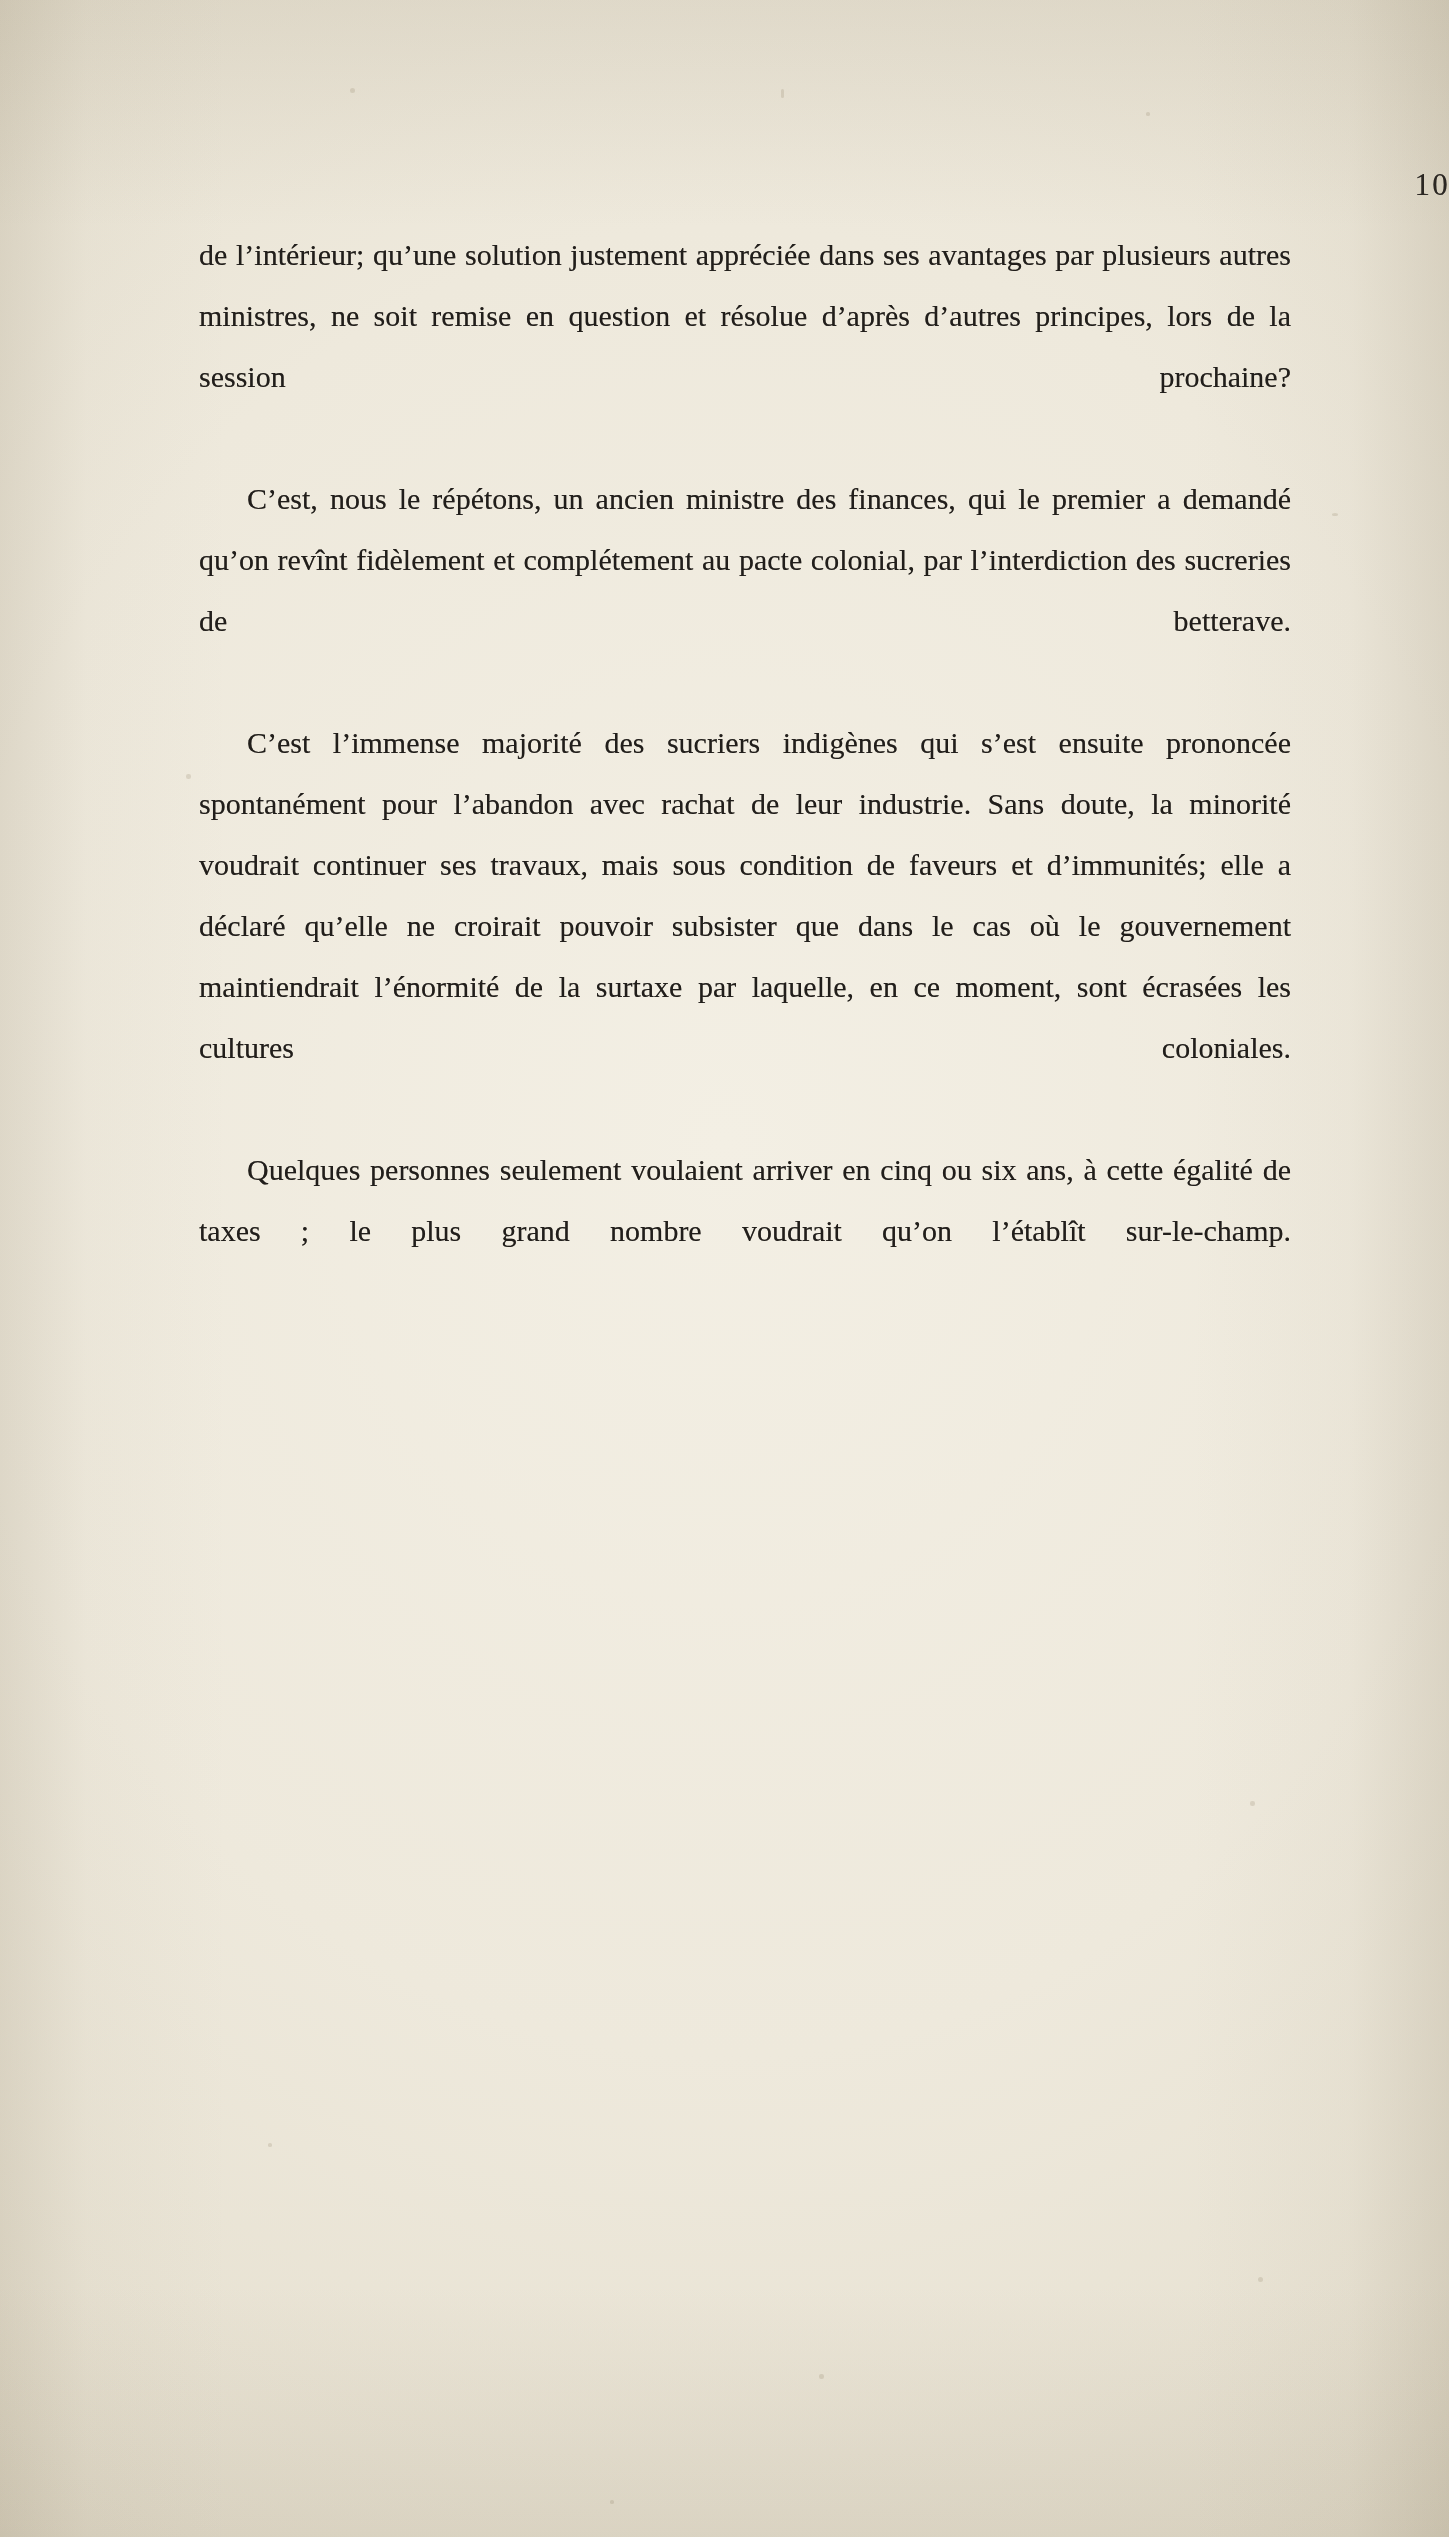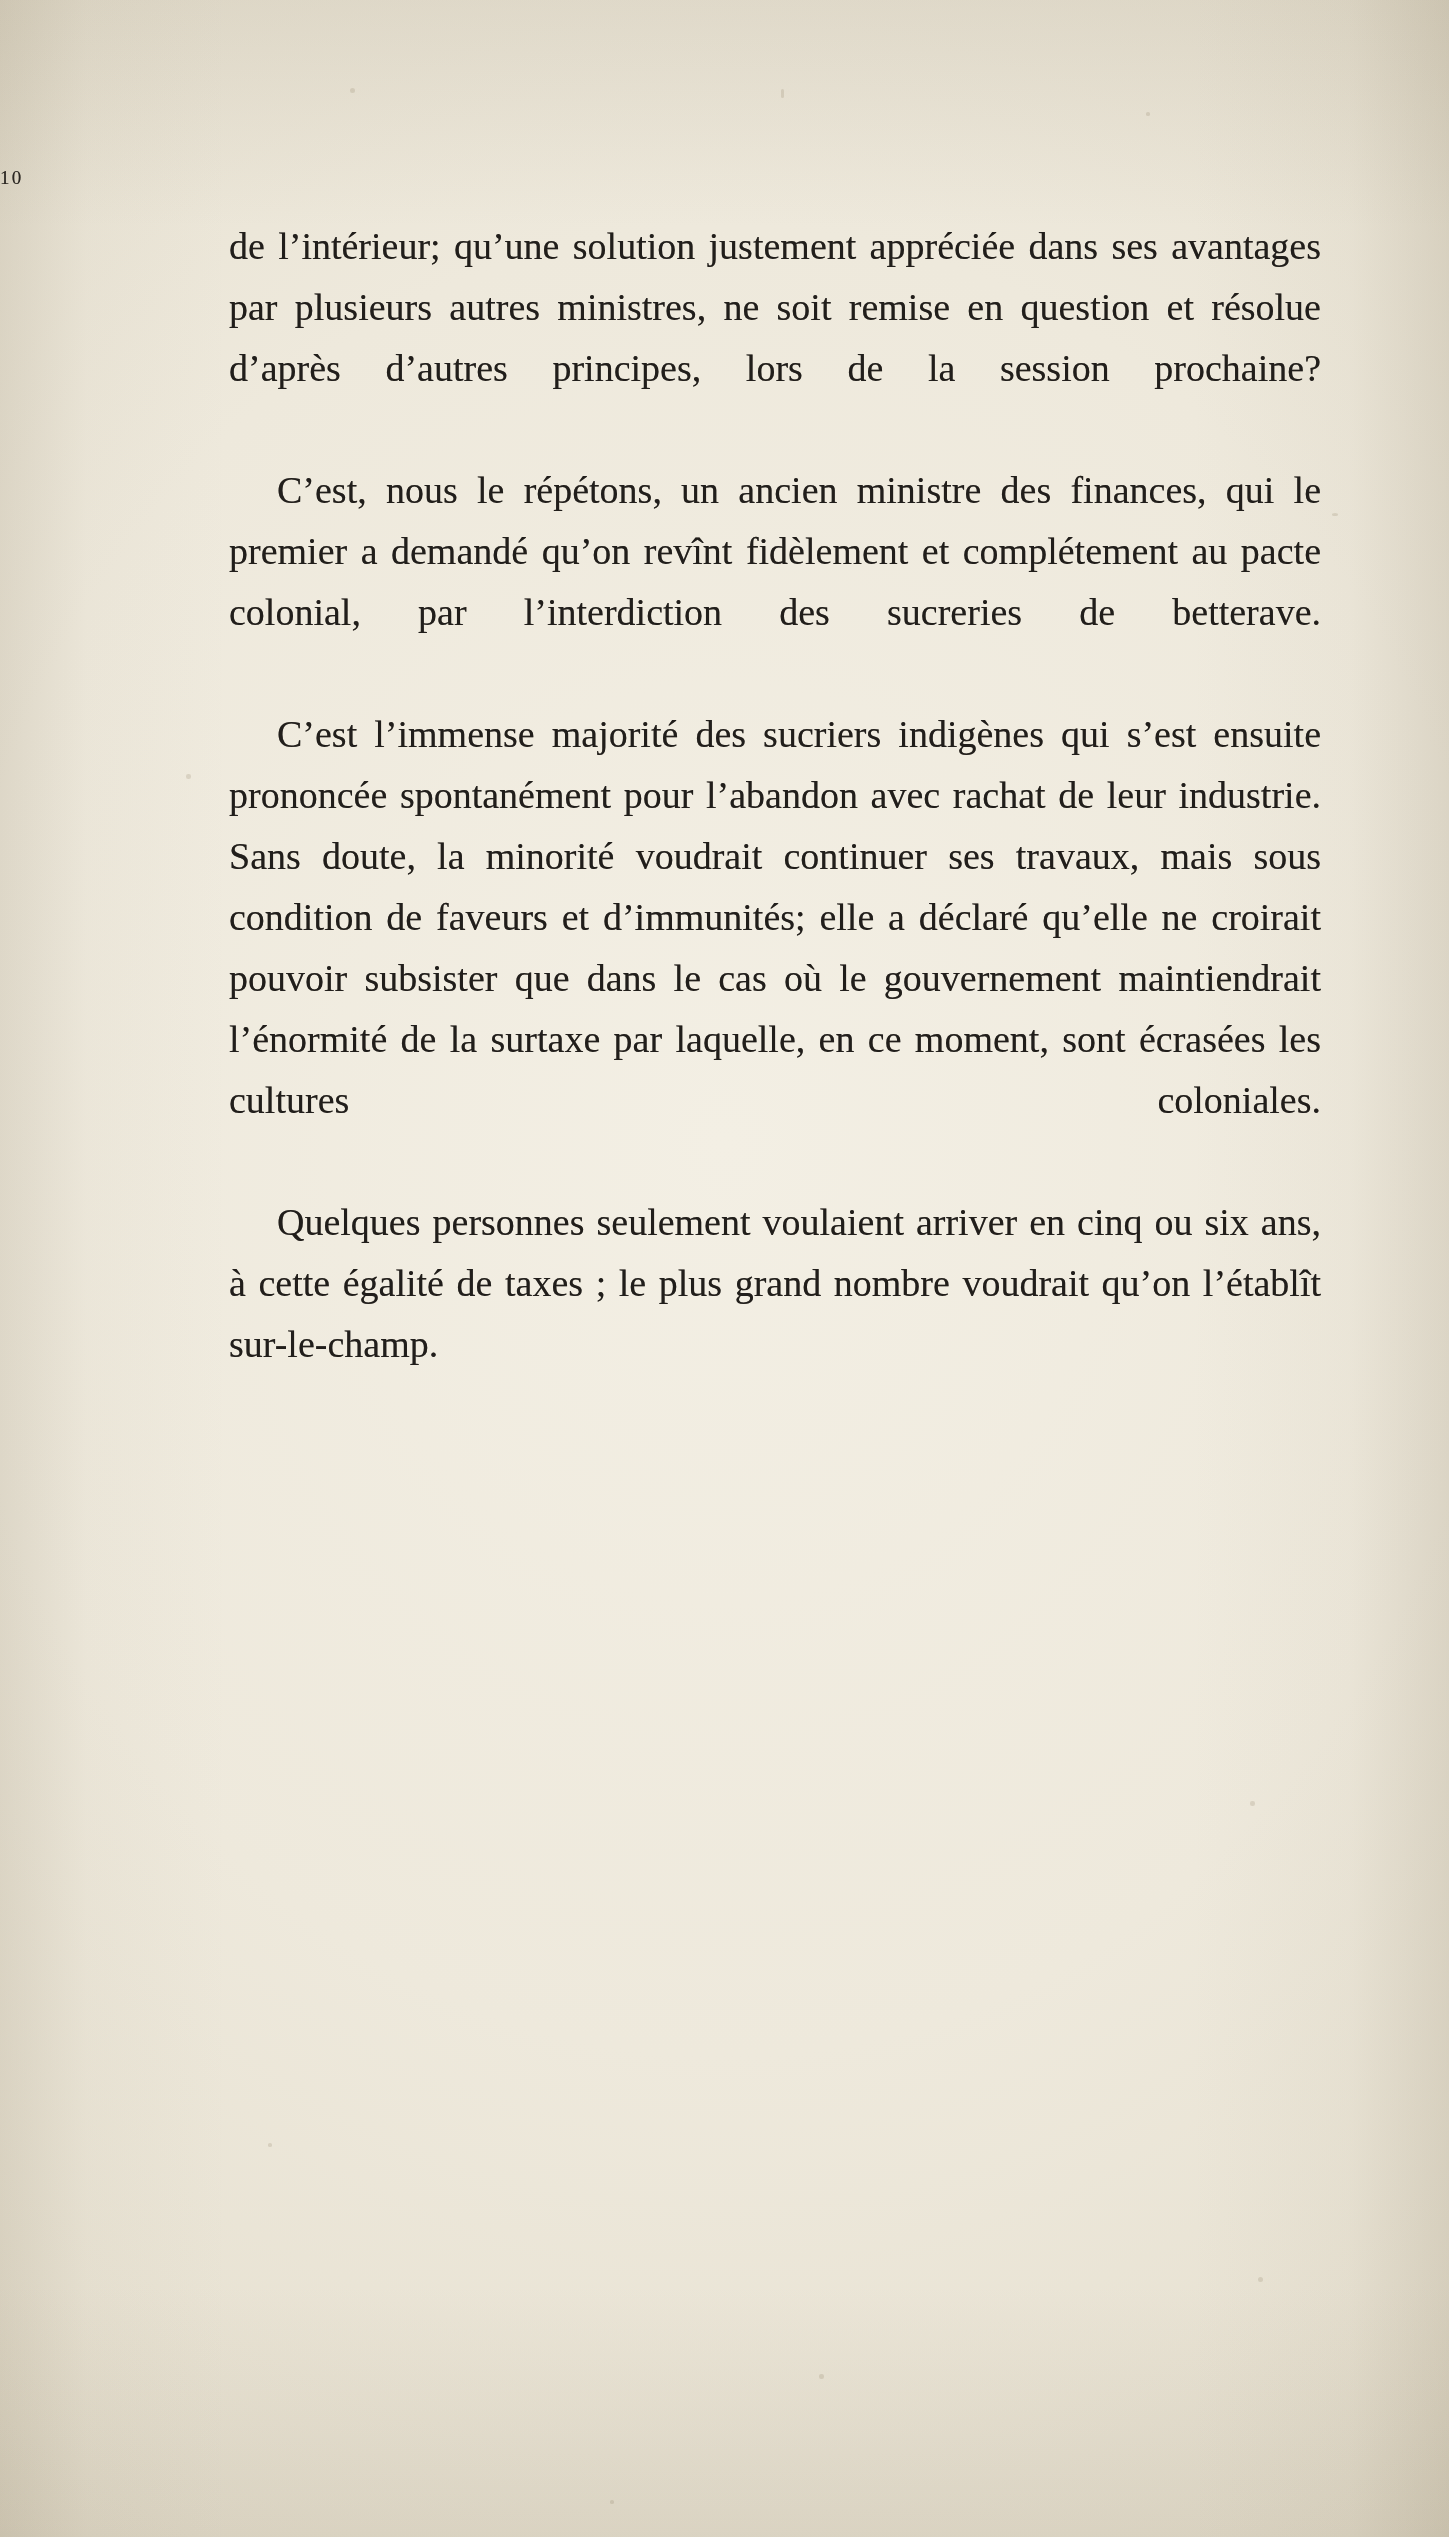--- a/index.html
+++ b/index.html
@@ -48,36 +48,35 @@
     top: 0;
     width: 1450px;
     height: 2538px;
   }
 
   .folio {
     position: absolute;
     top: 167px;
     left: 0;
     width: 1450px;
-    text-align: left;
-    font-size: 19px;
+    text-align: right;
+    font-size: 31px;
     letter-spacing: 2.2px;
     color: #2b2723;
     font-family: "Liberation Serif", serif;
   }
 
   .textblock {
     position: absolute;
     left: 199px;
-    top: 216px;
+    top: 224px;
     width: 1092px;
     color: #221f1c;
-    font-size: 38px;
+    font-size: 30px;
     line-height: 61px;
-    margin-left: 30px;
   }
 
   p.para {
     margin: 0;
     text-align: justify;
     text-justify: inter-word;
     text-indent: 48px;
     
     color: #211e1b;
   }

